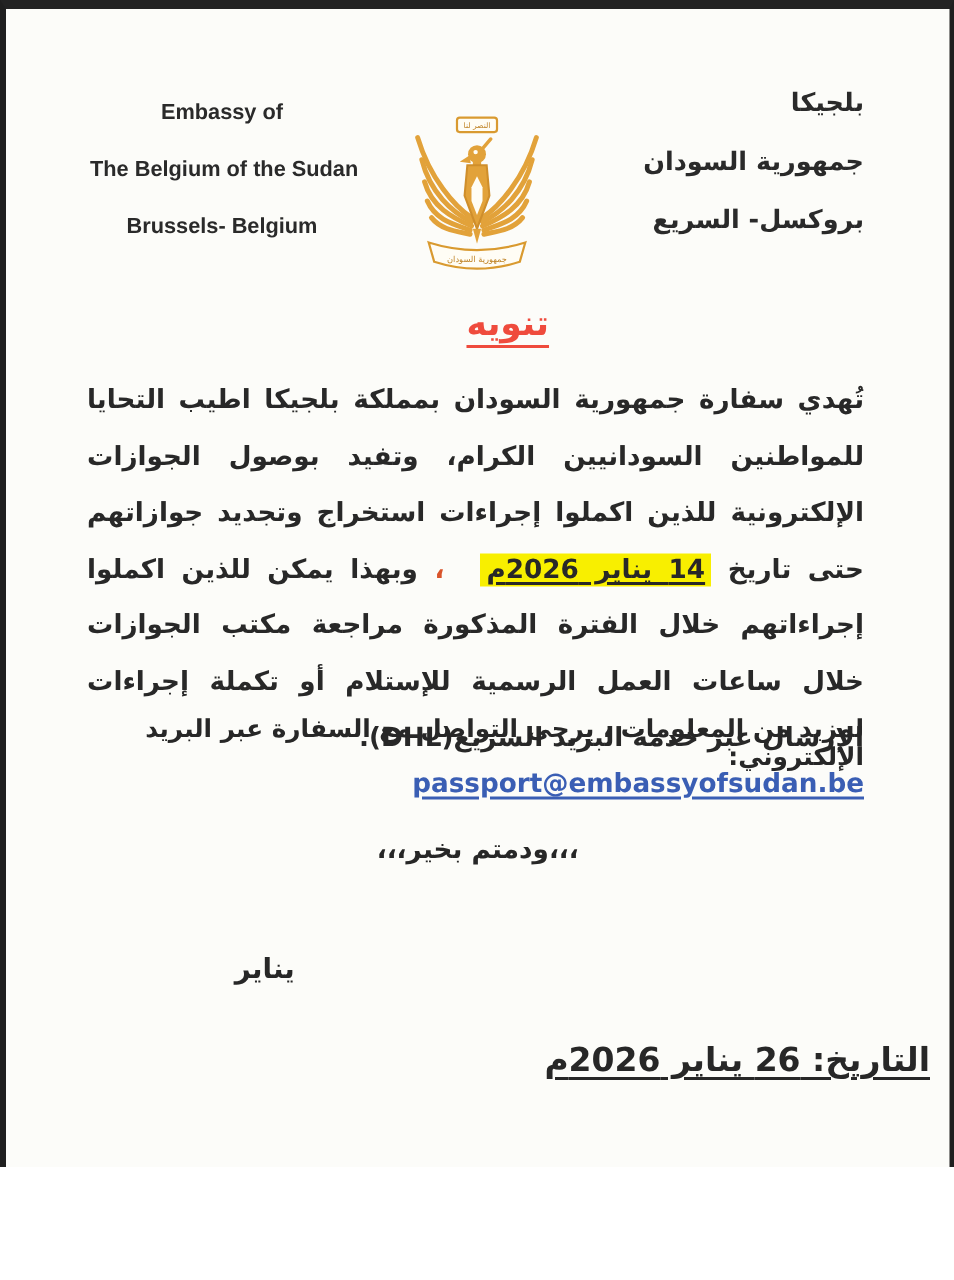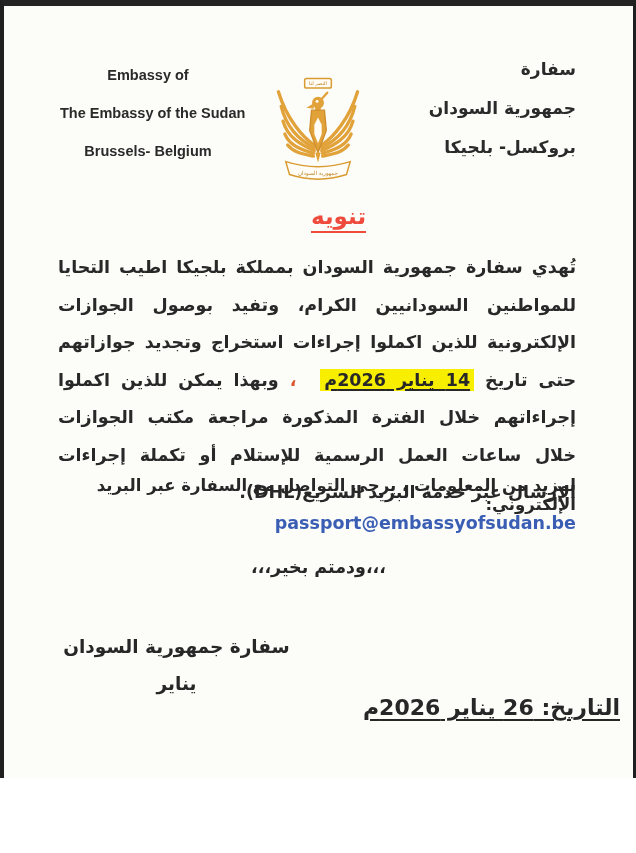--- a/index.html
+++ b/index.html
@@ -54,20 +54,21 @@
   .contact-line {
     position:absolute; top:470px; right:57px; width:518px;
     direction:rtl; text-align:right;
     font-size:16.5px; font-weight:700;
   }
   .email-line {
     position:absolute; top:507px; right:57px;
     font-size:17.5px; font-weight:700;
   }
   .email-line span {
+    text-decoration:underline;
     text-underline-offset:3px;
     text-decoration-thickness:1.5px;
   }
   .farewell {
     position:absolute; top:551px; left:0; width:100%;
     direction:rtl; text-align:center;
     font-size:17.5px; font-weight:700;
   }
   .signature {
     position:absolute; top:622px; left:55px; width:235px;
@@ -82,21 +83,21 @@
     text-decoration-thickness:1.5px;
   }
 </style>
 </head>
 <body>
 
 <div class="page">
 
   <div class="header-en">
     <div class="hline">Embassy of</div>
-    <div class="hline">The Embassy of the Sudan</div>
+    <div class="hline">The Belgium of the Sudan</div>
     <div class="hline">Brussels- Belgium</div>
   </div>
 
   <div class="emblem">
     <svg viewBox="0 0 100 113" width="92" height="106">
 
       <g fill="none" stroke="#e2a23a" stroke-width="3.6" stroke-linecap="round">
         <path d="M54 74 C66 66 84 46 93 16"></path>
         <path d="M54 77 C68 70 84 56 90 32"></path>
         <path d="M54 80 C68 74 83 66 88 48"></path>
@@ -124,39 +125,38 @@
 
       <rect x="35.5" y="1.5" width="29" height="10.5" rx="2" fill="#fffdf5" stroke="#d99a30" stroke-width="1.6"></rect>
       <text x="50" y="9" font-size="5.5" text-anchor="middle" fill="#c08427">النصر لنا</text>
 
       <path d="M15 92 Q50 103 85 92 L81 106 Q50 116 19 106 Z" fill="#fffdf5" stroke="#d99a30" stroke-width="1.6"></path>
       <text x="50" y="106.5" font-size="6" text-anchor="middle" fill="#c08427">جمهورية السودان</text>
     </svg>
   </div>
 
   <div class="header-ar">
-    <div class="hline">سفارة</div>
+    <div class="hline">بلجيكا</div>
     <div class="hline">جمهورية السودان</div>
-    <div class="hline">بروكسل- بلجيكا</div>
+    <div class="hline">بروكسل- السريع</div>
   </div>
 
   <div class="title" style="color:#ef4b3d;">
     <span>تنويه</span>
   </div>
 
   <div class="body-text"><span>تُهدي سفارة جمهورية السودان بمملكة بلجيكا اطيب التحايا للمواطنين السودانيين الكرام، وتفيد بوصول الجوازات الإلكترونية للذين اكملوا إجراءات استخراج وتجديد جوازاتهم حتى تاريخ </span><span class="highlight" style="background:#f8ef00;">14 يناير 2026م</span><span style="color:#d9542b;">،</span><span> وبهذا يمكن للذين اكملوا إجراءاتهم خلال الفترة المذكورة مراجعة مكتب الجوازات خلال ساعات العمل الرسمية للإستلام أو تكملة إجراءات الإرسال عبر خدمة البريد السريع(DHL).</span></div>
 
   <div class="contact-line">لمزيد من المعلومات ، يرجى التواصل مع السفارة عبر البريد الإلكتروني:</div>
 
   <div class="email-line" style="color:#3a5eb4;">
     <span>passport@embassyofsudan.be</span>
   </div>
 
   <div class="farewell">،،،ودمتم بخير،،،</div>
 
   <div class="signature">
-    <div>سفارة جمهورية السودان</div>
     <div>يناير</div>
   </div>
 
   <div class="date-line">التاريخ: 26 يناير 2026م</div>
 
 </div>
 
 </body></html>

